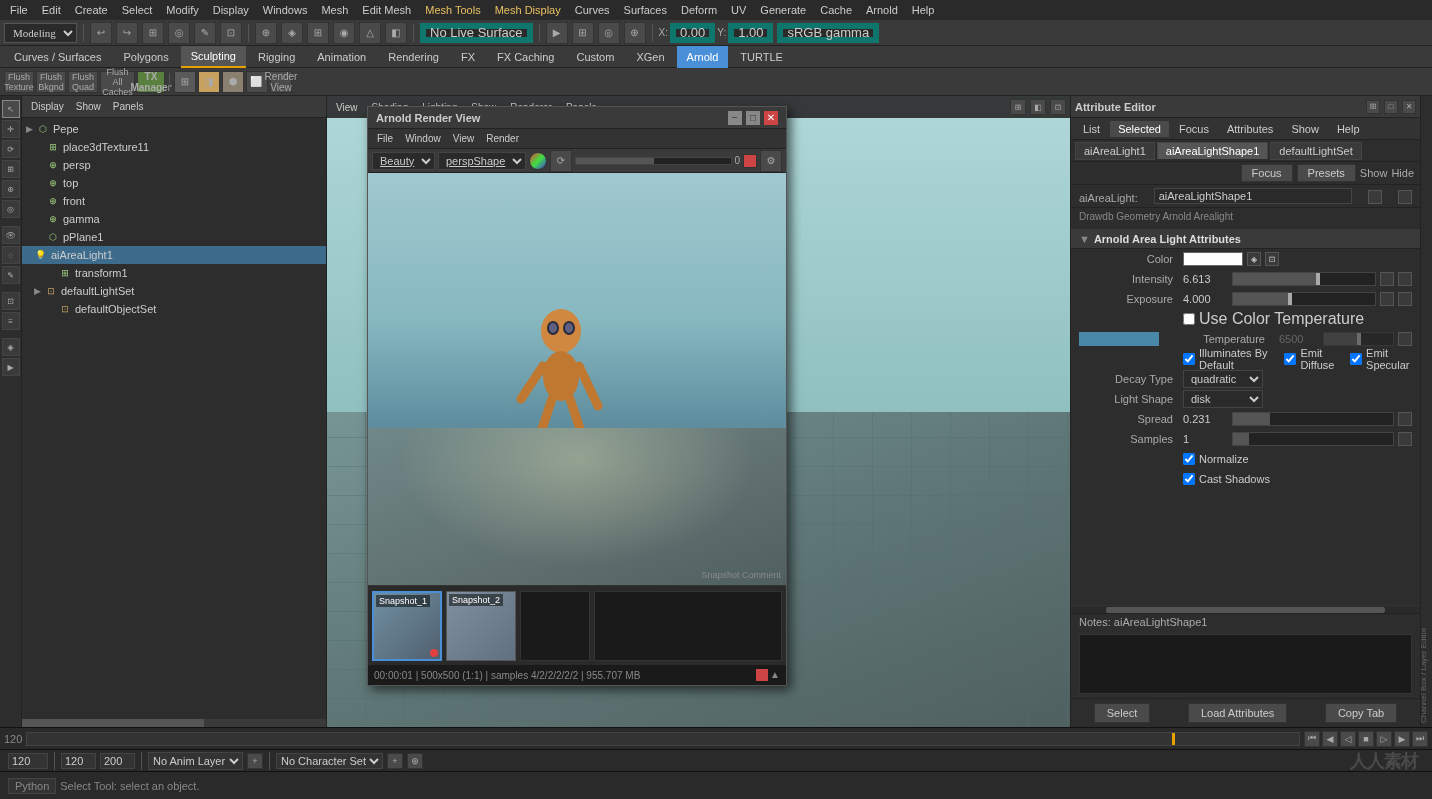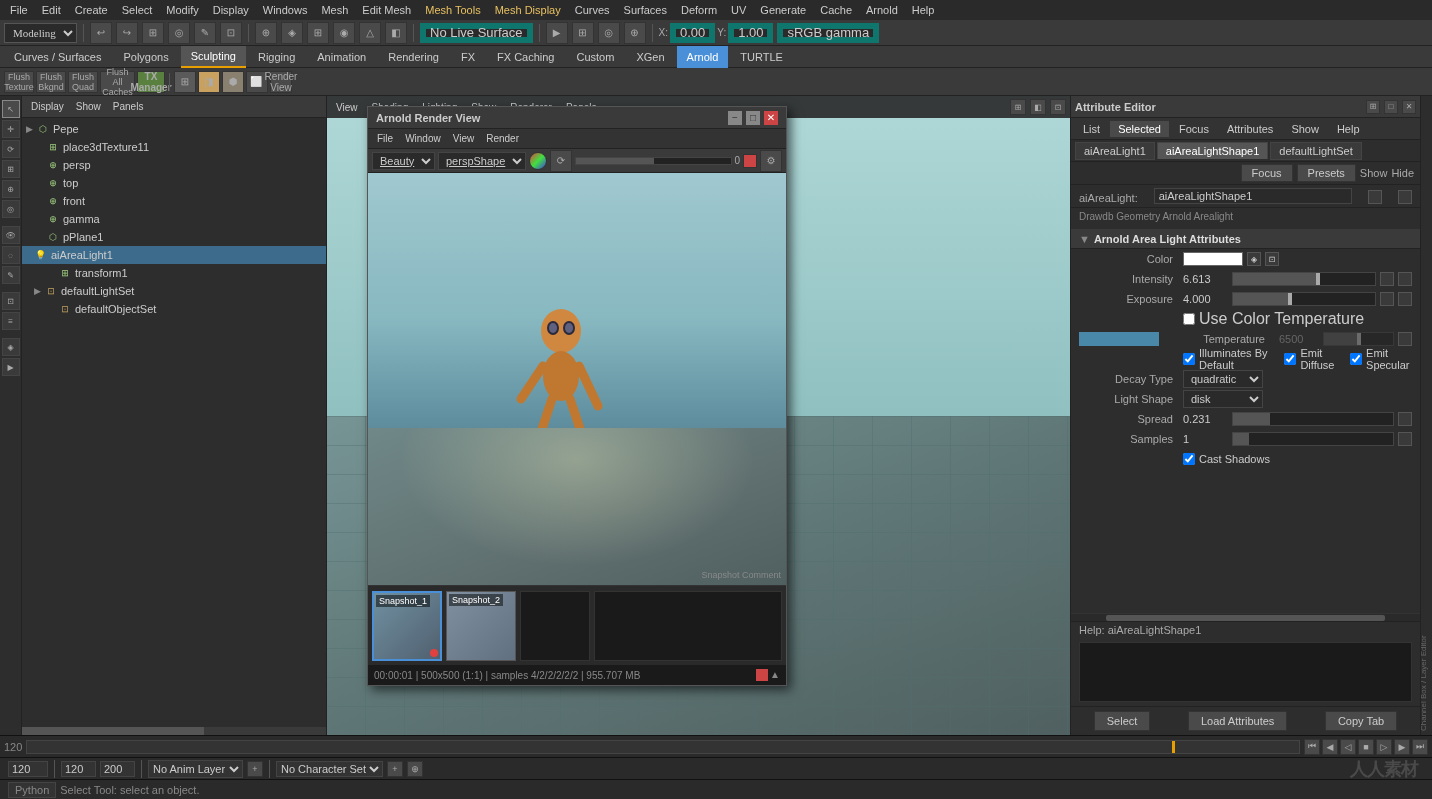--- a/index.html
+++ b/index.html
@@ -72,21 +72,21 @@
     .render-menubar { display: flex; align-items: center; height: 20px; background: #333; padding: 0 4px; gap: 2px; border-bottom: 1px solid #222; }
     .render-toolbar { display: flex; align-items: center; height: 24px; background: #3a3a3a; padding: 0 4px; gap: 3px; border-bottom: 1px solid #222; }
     .render-select { background: #2a2a2a; border: 1px solid #444; color: #ccc; font-size: 11px; height: 18px; padding: 0 3px; text-decoration: underline; }
     .render-canvas { flex: 1; background: #6a8080; position: relative; overflow: hidden; }
     .render-thumbnails { height: 80px; background: #2a2a2a; display: flex; align-items: center; padding: 4px; gap: 4px; border-top: 1px solid #333; }
     .thumbnail { width: 70px; height: 70px; background: #3a3a3a; border: 1px solid #555; position: relative; cursor: pointer; overflow: hidden; }
     .thumbnail.active { border: 2px solid #4a90d9; }
     .thumbnail-label { position: absolute; top: 2px; left: 2px; font-size: 9px; color: #fff; background: rgba(0,0,0,0.5); padding: 1px 3px; }
     .empty-thumbnail { width: 70px; height: 70px; background: #1a1a1a; border: 1px solid #333; }
     .render-status { height: 20px; background: #1a1a1a; display: flex; align-items: center; padding: 0 6px; font-size: 10px; color: #888; justify-content: space-between; }
-    .statusbar { height: 20px; background: #2a2a2a; display: flex; align-items: center; padding: 0 8px; gap: 4px; font-size: 11px; color: #888; border-top: 1px solid #111; }
+    .statusbar { height: 28px; background: #2a2a2a; display: flex; align-items: center; padding: 0 8px; gap: 4px; font-size: 11px; color: #888; border-top: 1px solid #111; }
 
     
     .right-vtab { width: 12px; background: #2d2d2d; writing-mode: vertical-rl; font-size: 9px; color: #888; display: flex; flex-direction: column; border-left: 1px solid #222; }
 
     
     .notes-area { background: #1a1a1a; border: 1px solid #333; margin: 4px 8px; height: 60px; font-size: 11px; color: #888; padding: 4px; }
 
     
     .attr-footer { display: flex; justify-content: space-around; padding: 4px; border-top: 1px solid #222; }
     .attr-footer-btn { background: #4a4a4a; border: 1px solid #333; color: #ccc; font-size: 11px; padding: 3px 12px; cursor: pointer; }
@@ -581,35 +581,42 @@
           <span class="attr-row-label">Samples</span>
           <div class="attr-row-control">
             <span style="font-size:11px; color:#ccc; width:45px;">1</span>
             <div class="slider-container">
               <div class="slider-fill" style="width:10%;"></div>
             </div>
             <div style="width:14px; height:14px; border:1px solid #555; background:#3a3a3a; cursor:pointer;"></div>
           </div>
         </div>
 
+        <div class="attr-row">
+          <span class="attr-row-label"></span>
+          <div class="attr-row-control checkbox-row">
+            <input type="checkbox" class="attr-checkbox" checked="" style="">
+            <span style="font-size:11px; color:#ccc;">Normalize</span>
+          </div>
+        </div>
 
         <div class="attr-row">
           <span class="attr-row-label"></span>
           <div class="attr-row-control checkbox-row">
             <input type="checkbox" class="attr-checkbox" checked="" style="">
             <span style="font-size:11px; color:#ccc;">Cast Shadows</span>
           </div>
         </div>
       </div>
 
       <div style="height:8px; background:#2a2a2a; border-top:1px solid #333; display:flex; align-items:center;">
         <div style="height:6px; background:#555; width:80%; margin:0 auto; border-radius:2px;"></div>
       </div>
 
-      <div style="padding:2px 8px; font-size:11px; color:#aaa; background:#2d2d2d; border-top:1px solid #222;">Help: aiAreaLightShape1</div>
+      <div style="padding:2px 8px; font-size:11px; color:#aaa; background:#2d2d2d; border-top:1px solid #222;">Notes: aiAreaLightShape1</div>
       <textarea class="notes-area" style="resize: none; font-family: inherit;"></textarea>
 
       <div class="attr-footer">
         <button class="attr-footer-btn">Select</button>
         <button class="attr-footer-btn">Load Attributes</button>
         <button class="attr-footer-btn">Copy Tab</button>
       </div>
     </div>
 
     <div class="right-vtab">

